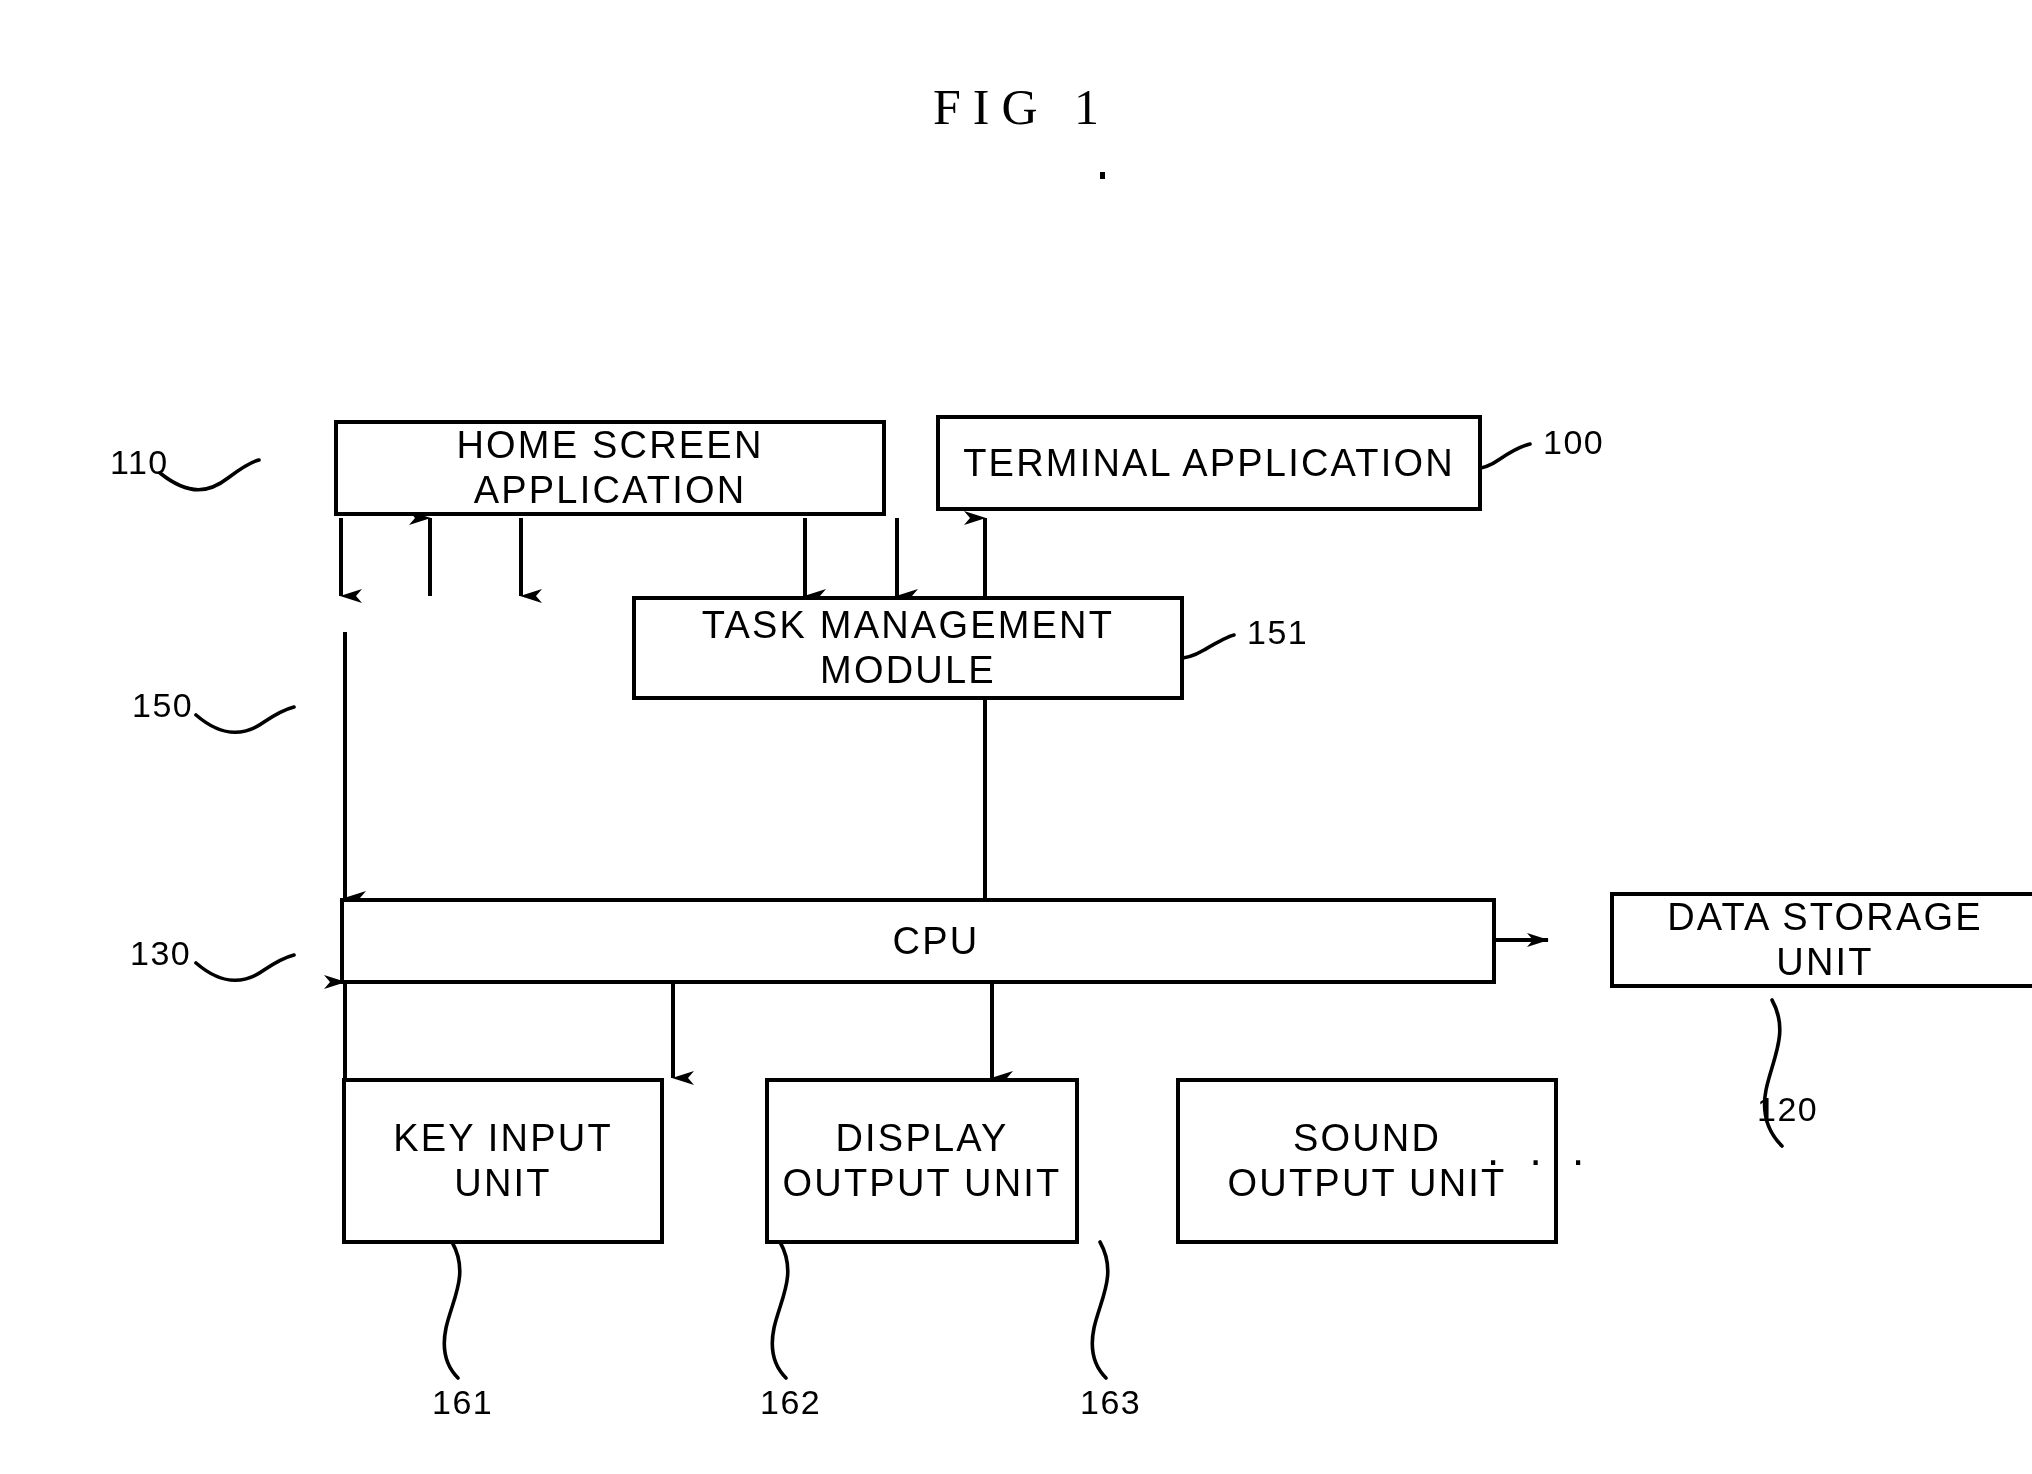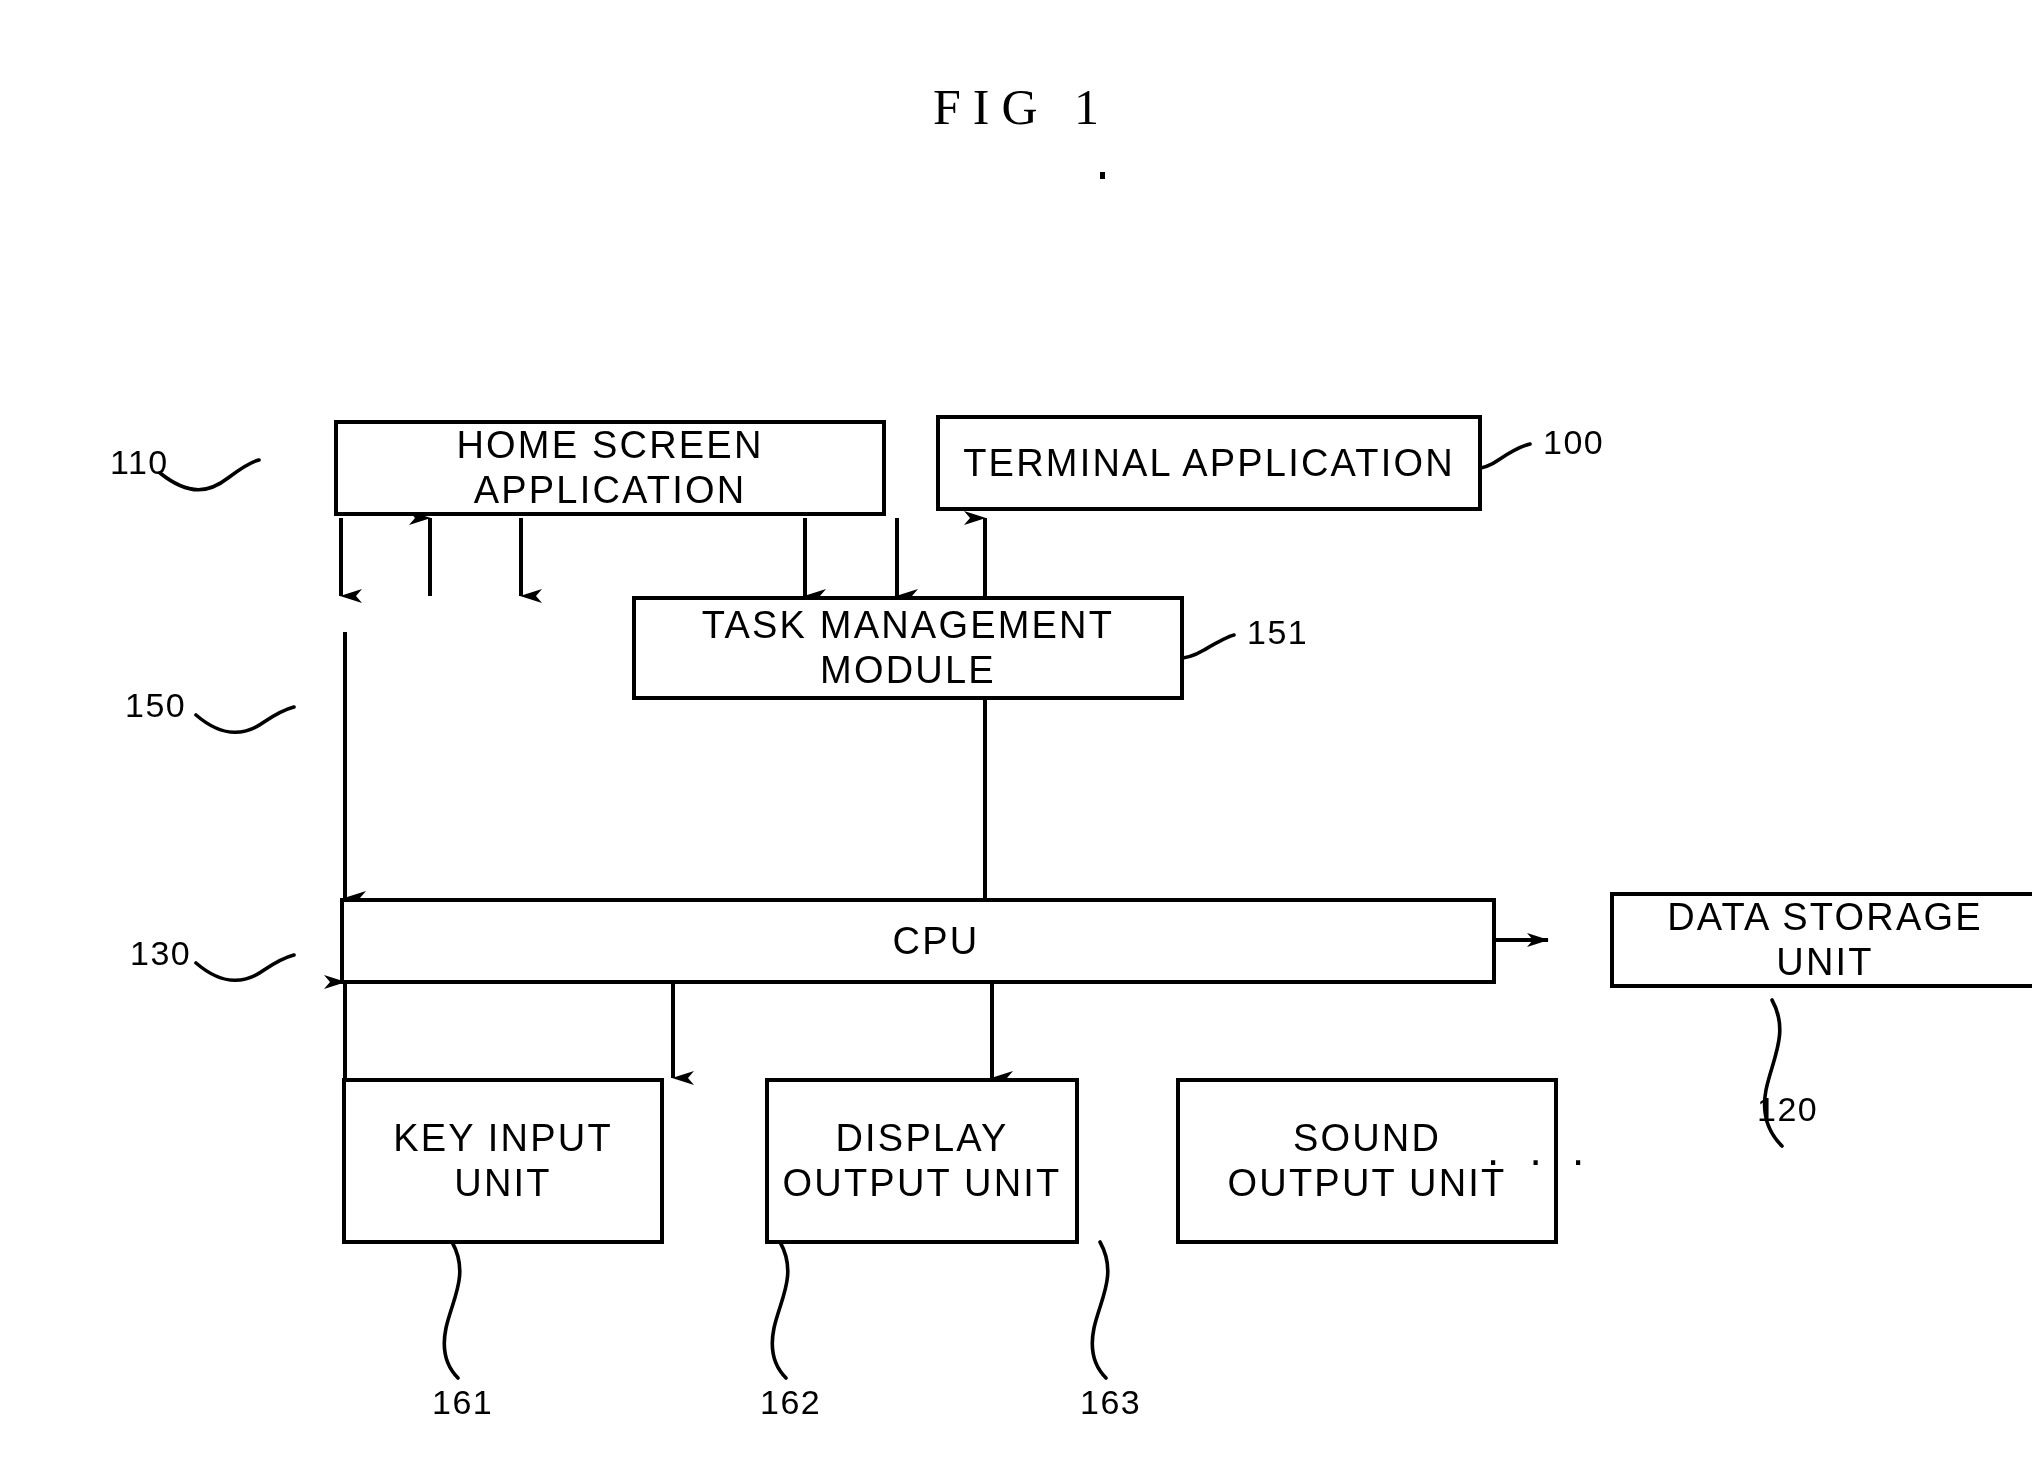--- a/index.html
+++ b/index.html
@@ -183,21 +183,21 @@
   </div>
 
   <div class="ellipsis" style="left:1487px; top:1125px;">. . .</div>
 
   <div class="ref" style="left:110px; top:443px;">110</div>
 
   <div class="ref" style="left:1543px; top:423px;">100</div>
 
   <div class="ref" style="left:1247px; top:613px;">151</div>
 
-  <div class="ref" style="left:125px; top:686px;">150</div>
+  <div class="ref" style="left:132px; top:686px;">150</div>
 
   <div class="ref" style="left:130px; top:934px;">130</div>
 
   <div class="ref" style="left:1758px; top:1380px; top:1382px;"></div>
   <div class="ref" style="left:1757px; top:1090px;">120</div>
 
   <div class="ref" style="left:432px; top:1383px;">161</div>
 
   <div class="ref" style="left:760px; top:1383px;">162</div>
 

